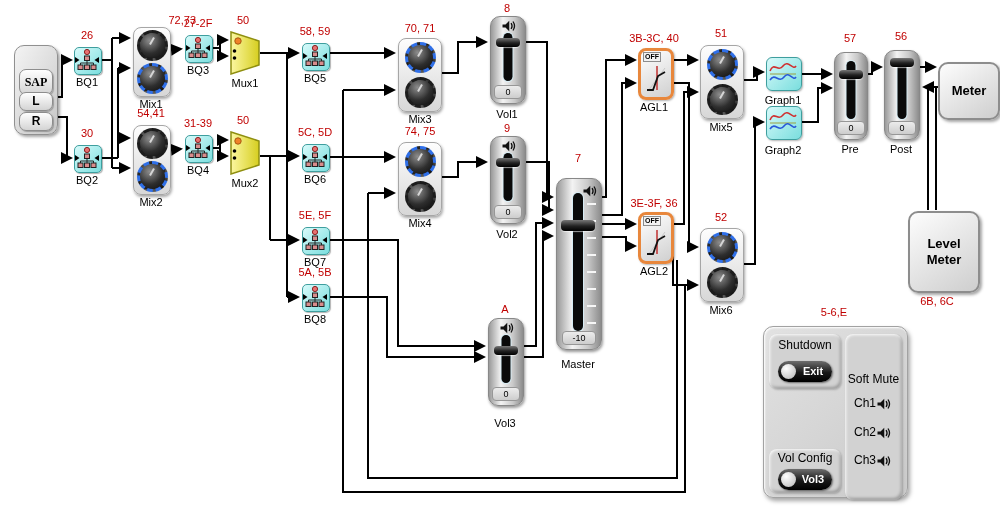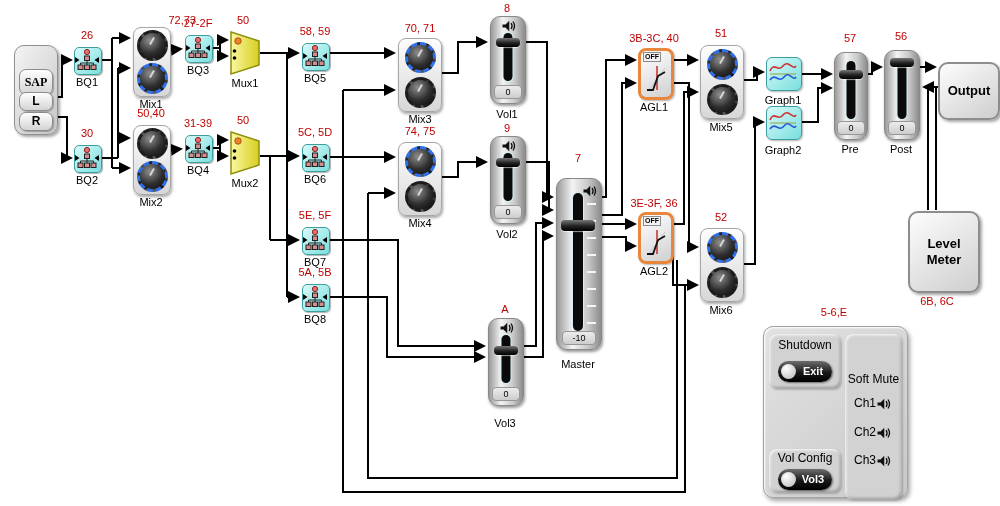--- a/index.html
+++ b/index.html
@@ -270,21 +270,21 @@
   <div class="knob kk"></div>
   <div class="knob kb"></div>
 </div>
 <div class="addr" style="left:151px;top:14px;text-align:right;">72,73</div>
 <div class="lbl" style="left:151px;top:98px;">Mix1</div>
 
 <div class="blk mixb" style="left:133px;top:125px;width:36px;height:68px;">
   <div class="knob kk"></div>
   <div class="knob kb"></div>
 </div>
-<div class="addr" style="left:151px;top:107px;">50,40</div>
+<div class="addr" style="left:151px;top:107px;">54,41</div>
 <div class="lbl" style="left:151px;top:196px;">Mix2</div>
 
 <div class="blk mixb" style="left:398px;top:38px;width:42px;height:72px;">
   <div class="knob kb"></div>
   <div class="knob kk"></div>
 </div>
 <div class="addr" style="left:420px;top:22px;">70, 71</div>
 <div class="lbl" style="left:420px;top:113px;">Mix3</div>
 
 <div class="blk mixb" style="left:398px;top:142px;width:42px;height:72px;">
@@ -422,21 +422,21 @@
 <div class="lbl" style="left:850px;top:143px;">Pre</div>
 
 <div class="blk vslider" style="left:884px;top:50px;width:34px;height:88px;">
   <div class="track" style="top:8px;height:60px;"></div>
   <div class="handle" style="top:7px;"></div>
   <div class="valbox">0</div>
 </div>
 <div class="addr" style="left:901px;top:30px;">56</div>
 <div class="lbl" style="left:901px;top:143px;">Post</div>
 
-<div class="blk bigbtn" style="left:938px;top:62px;width:58px;height:54px;">Output</div>
+<div class="blk bigbtn" style="left:938px;top:62px;width:58px;height:54px;">Meter</div>
 
 <div class="blk bigbtn" style="left:908px;top:211px;width:56px;height:78px;padding:0 6px;">Level Meter</div>
 <div class="addr" style="left:937px;top:295px;">6B, 6C</div>
 
 <div class="addr" style="left:834px;top:306px;">5-6,E</div>
 <div class="blk panel" style="left:763px;top:326px;width:143px;height:170px;">
   <div class="pgroup" style="left:5px;top:7px;width:72px;height:55px;">
     <div class="ptitle" style="top:4px;">Shutdown</div>
     <div class="pill" style="left:9px;top:27px;">Exit</div>
   </div>

